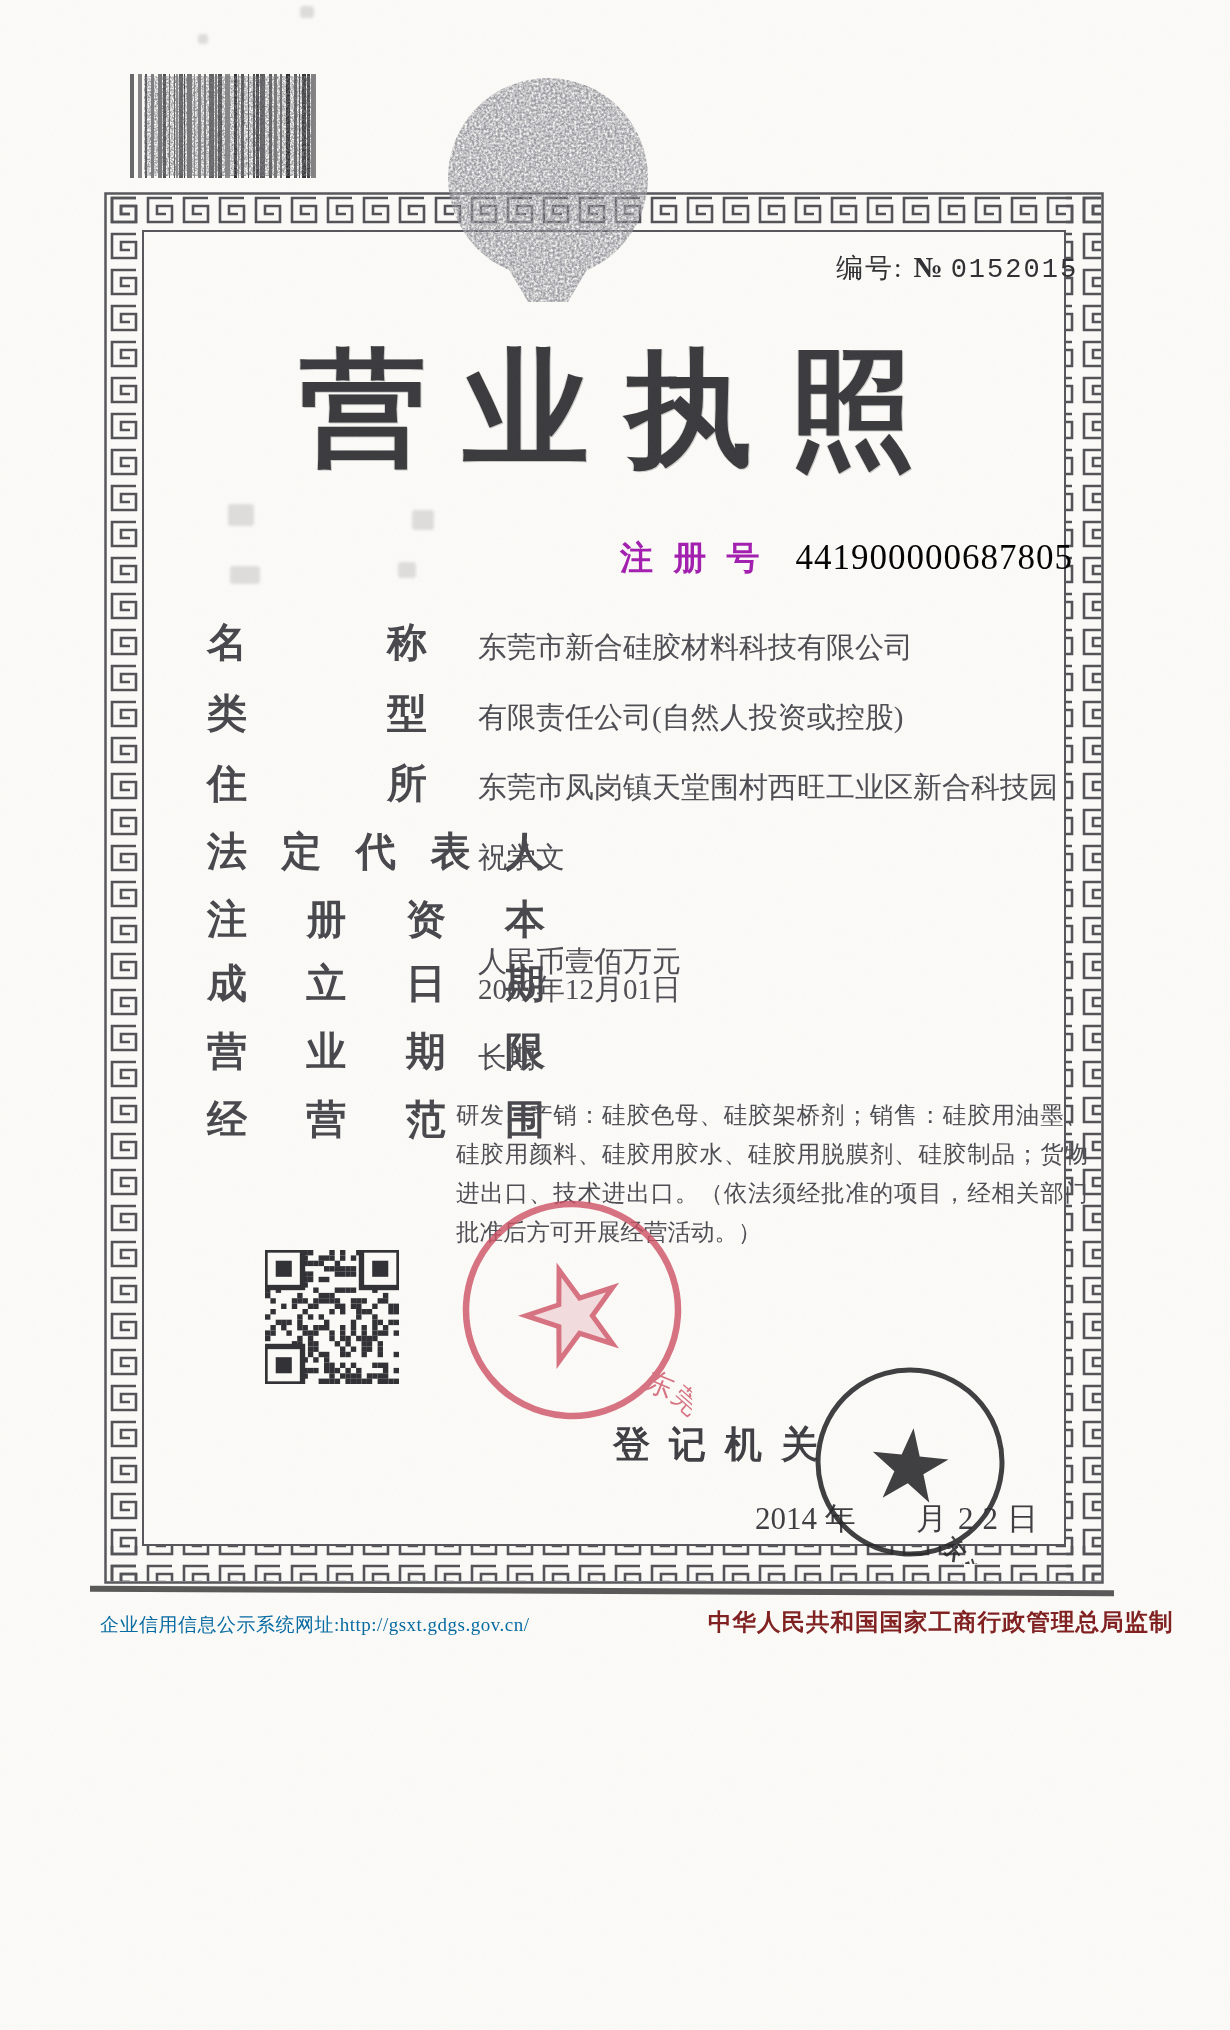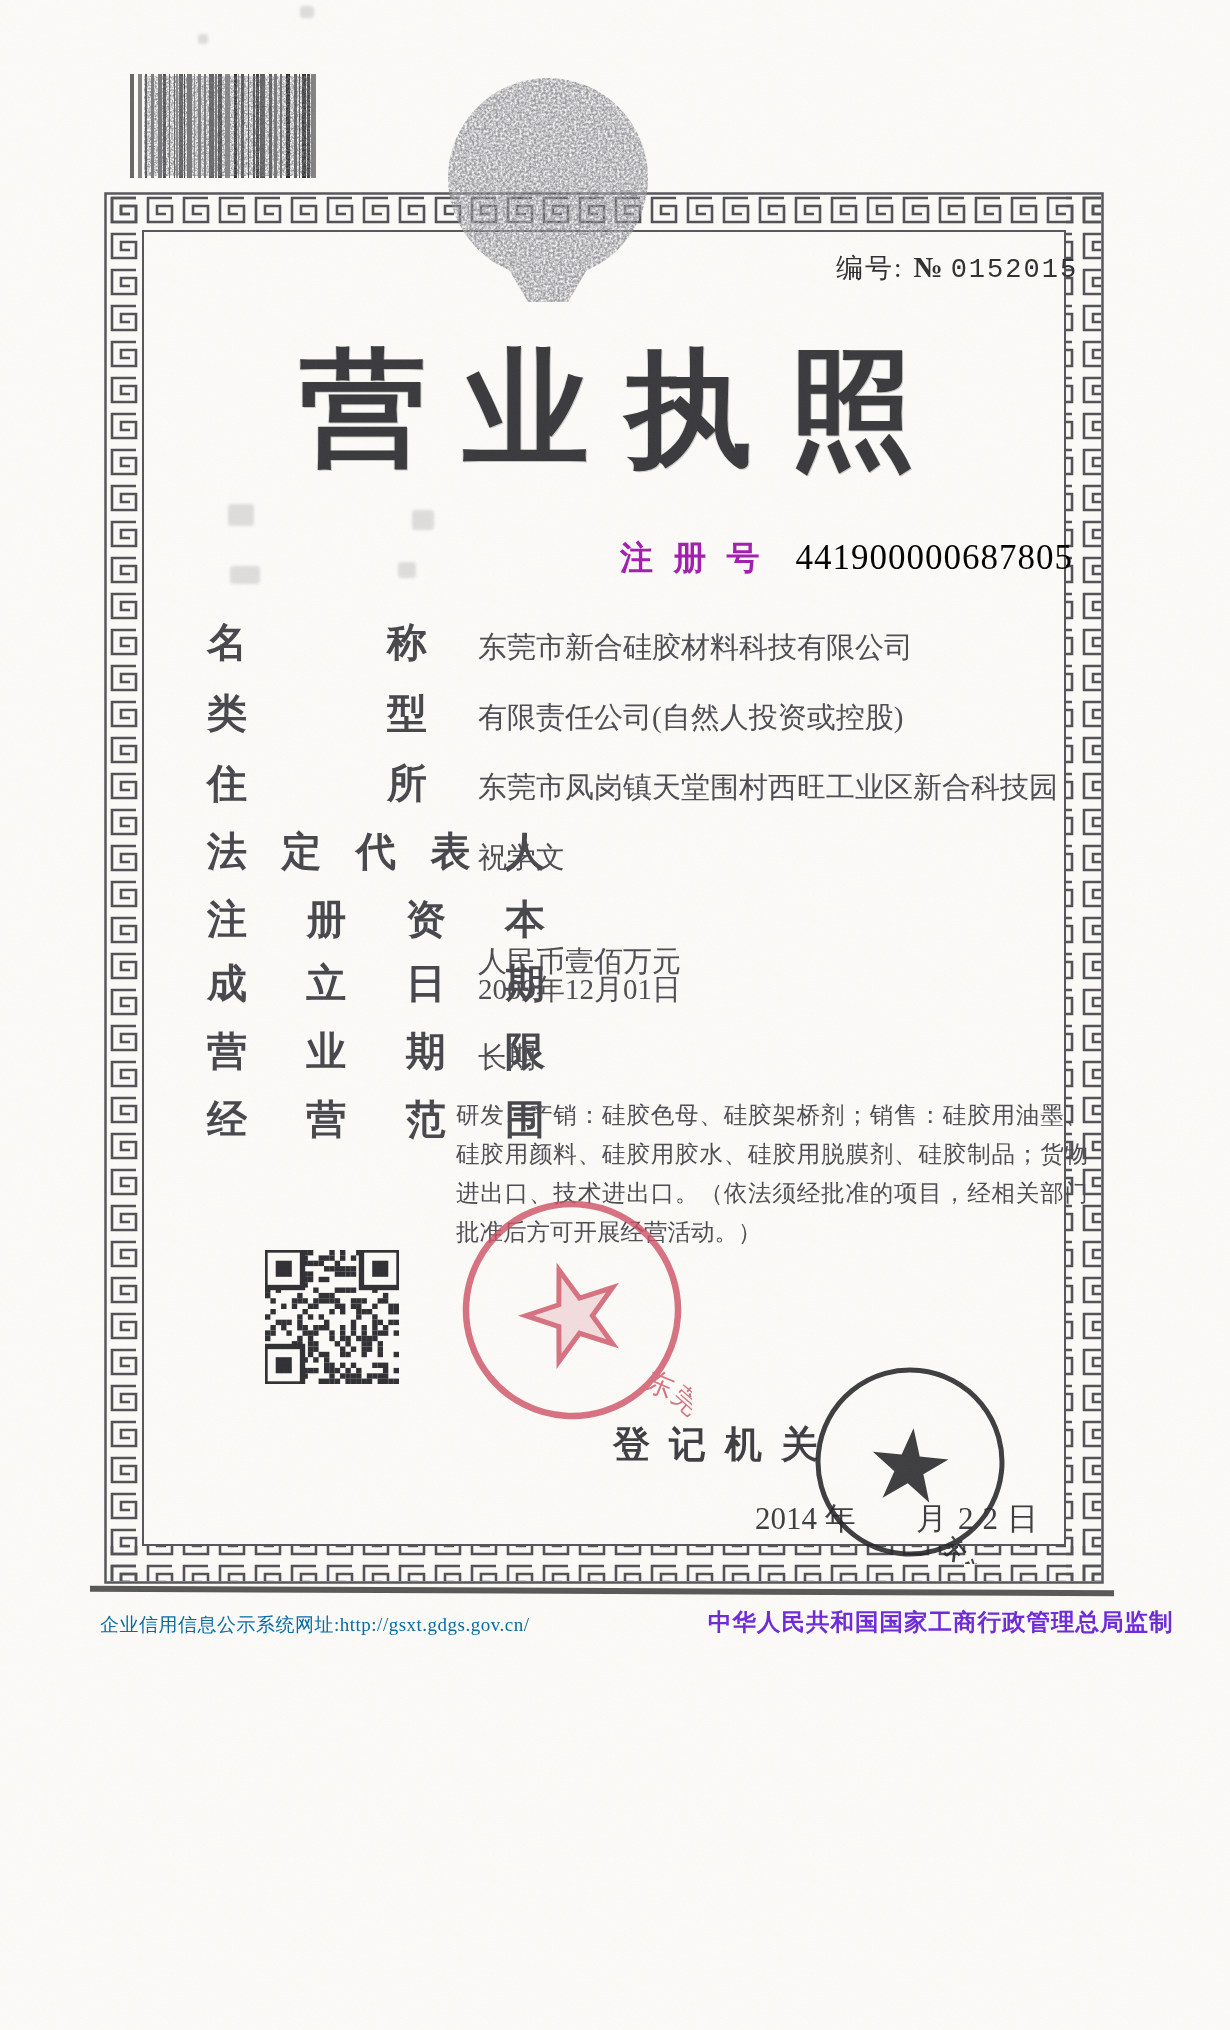--- a/index.html
+++ b/index.html
@@ -45,21 +45,21 @@
   }
   
   .qr{left:265px; top:1250px;}
   .company-seal{left:452px; top:1190px; z-index:5;}
   .registrar{left:613px; top:1420px; font-size:37px; font-weight:bold; color:#3d3d42; letter-spacing:19px; white-space:nowrap;}
   .date-part{font-size:31px; color:#3c3c40; white-space:nowrap; top:1498px;}
   .date-y{left:755px;} .date-m{left:916px;} .date-d{left:958px; letter-spacing:9px;}
   .authority-seal{left:810px; top:1360px; z-index:6;}
   .bottom-line{left:90px; top:1588px; width:1024px; height:6px; background:#3a3a3a; opacity:.85; transform:rotate(.25deg);}
   .footer-left{left:100px; top:1612px; font-size:19px; color:#0369a1; letter-spacing:.5px; white-space:nowrap;}
-  .footer-right{left:708px; top:1606px; font-size:23.5px; font-weight:bold; color:#6d28d9; letter-spacing:1px; white-space:nowrap;}
+  .footer-right{left:708px; top:1606px; font-size:23.5px; font-weight:bold; color:#7f1d1d; letter-spacing:1px; white-space:nowrap;}
   
   .smudge{background:#9a9a9a; opacity:.30; filter:blur(1.5px); border-radius:3px;}
   .grain{left:0; top:0; pointer-events:none; z-index:9; opacity:.05;}
   text{font-family:"Liberation Serif","DejaVu Serif",serif;}
 </style>
 </head>
 <body>
 
 <div class="page">
 

